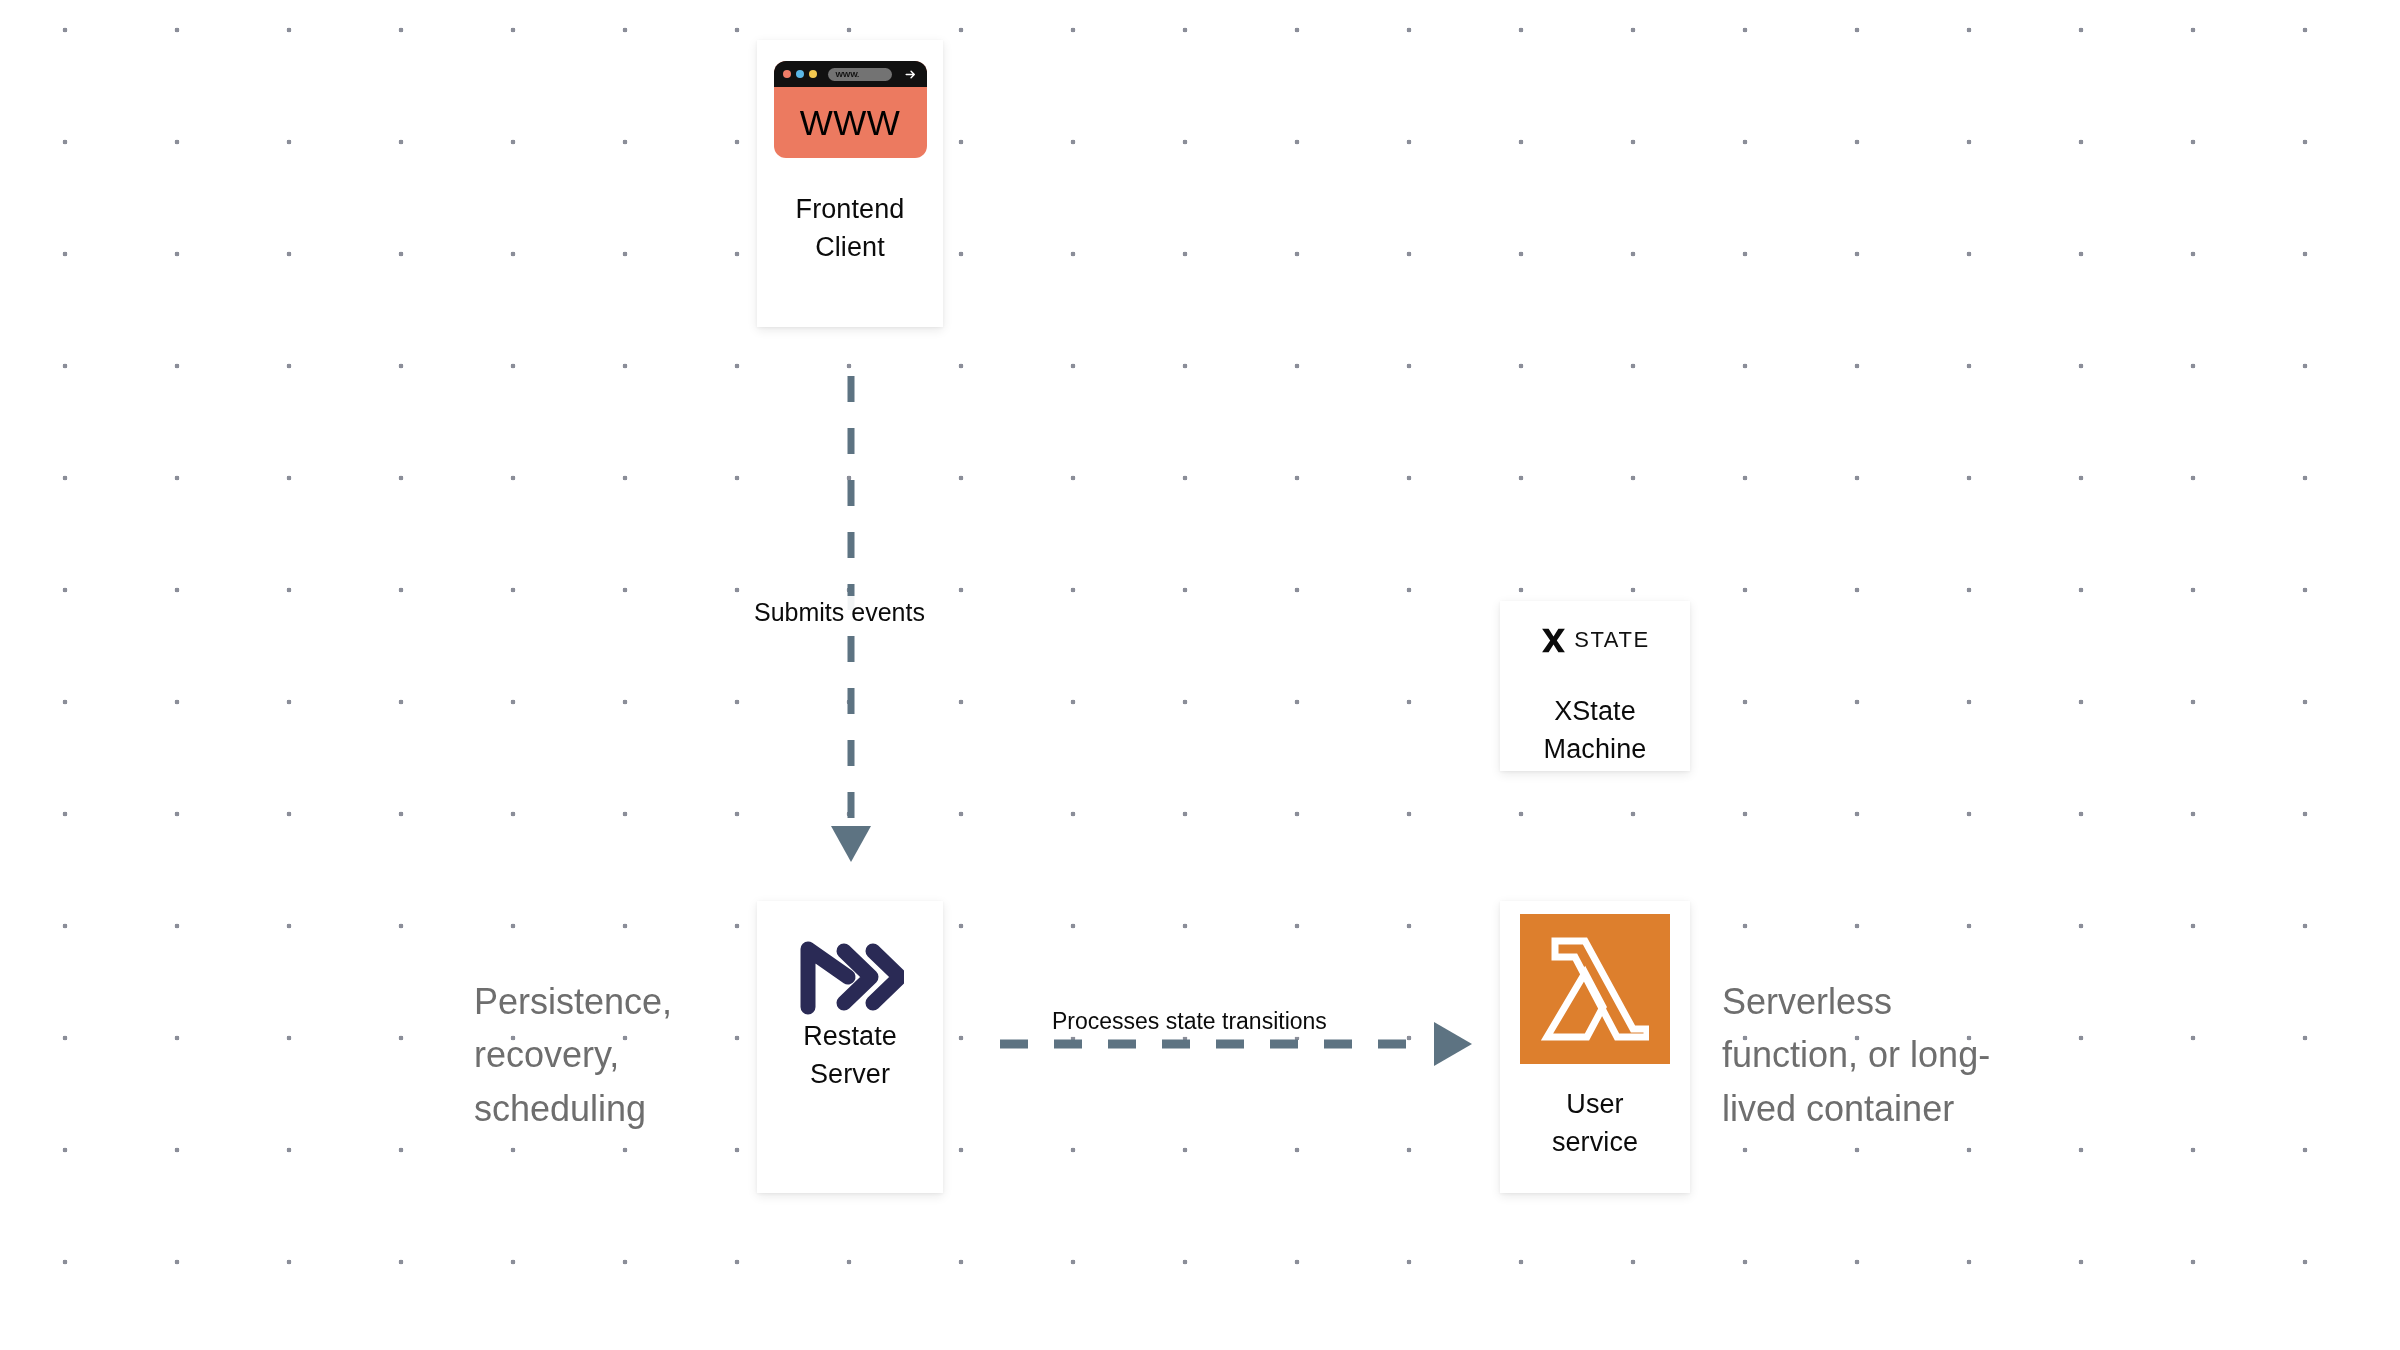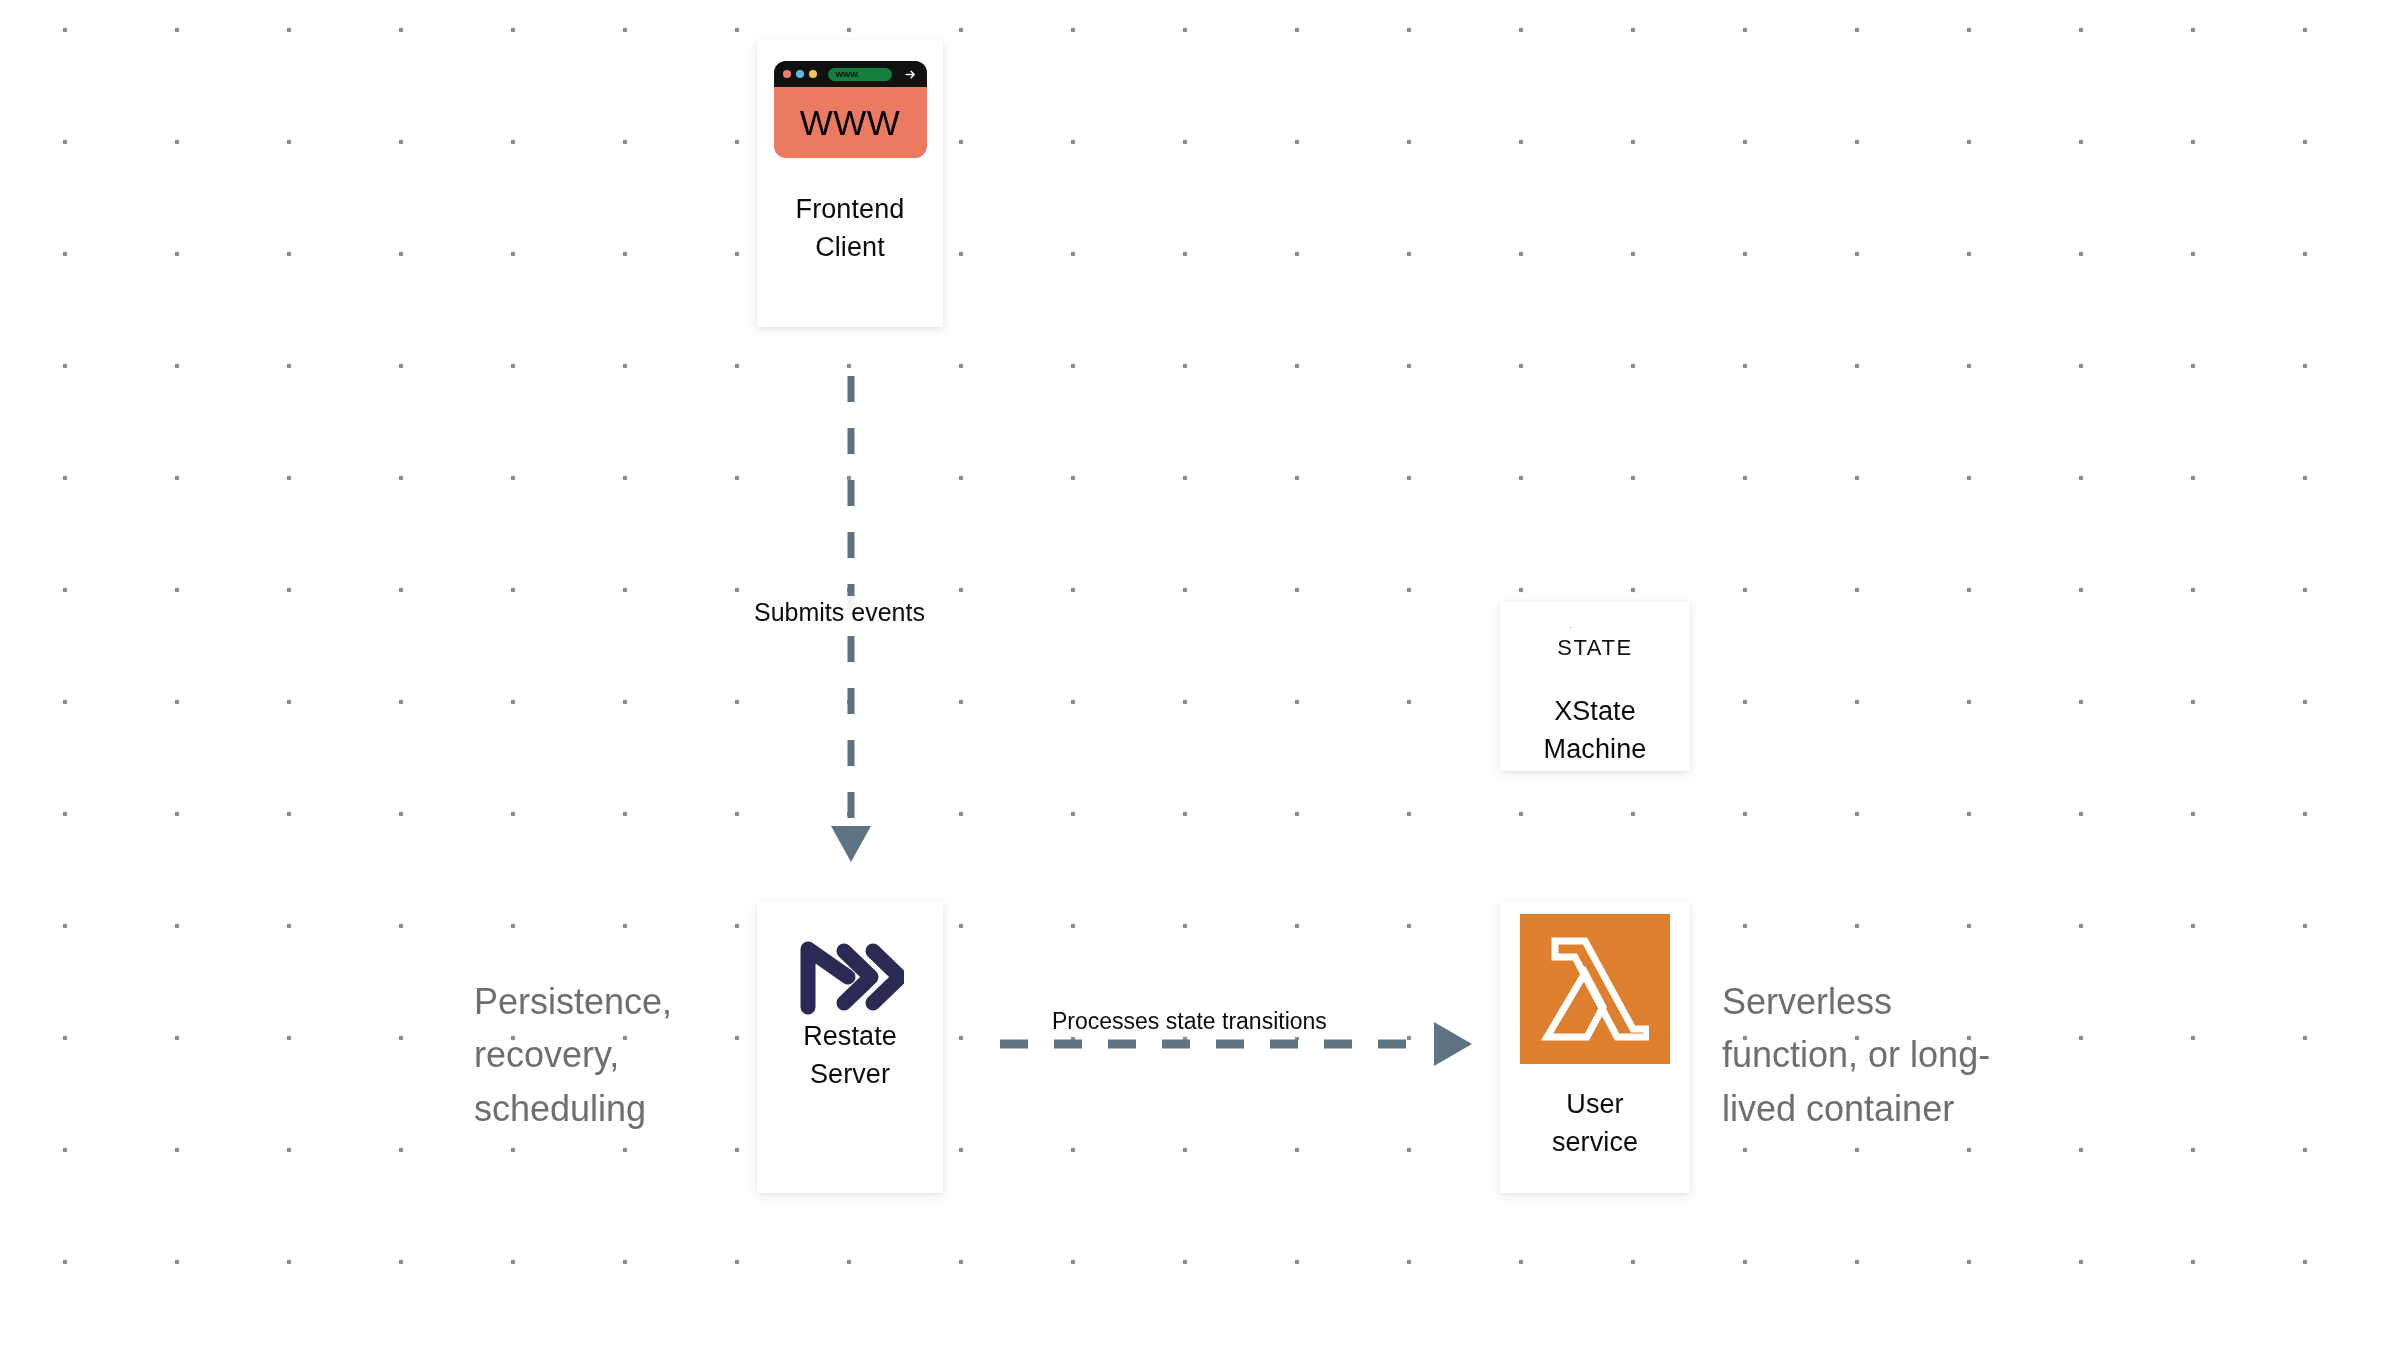--- a/index.html
+++ b/index.html
@@ -68,21 +68,21 @@
     box-sizing: border-box;
     gap: 5px;
   }
   .chrome-dot { width: 8px; height: 8px; border-radius: 50%; flex: 0 0 auto; }
   .chrome-dot.red { background: #ef7d68; }
   .chrome-dot.blue { background: #5bb8e8; }
   .chrome-dot.yellow { background: #f3c84f; }
   .chrome-url {
     flex: 1 1 auto;
     height: 13px;
-    background: #15803d;
+    background: #737373;
     border-radius: 7px;
     margin-left: 6px;
     margin-right: 7px;
     display: flex;
     align-items: center;
     padding-left: 8px;
     box-sizing: border-box;
   }
   .chrome-url span {
     font-size: 8px;
@@ -112,21 +112,20 @@
     width: 190px;
     height: 170px;
     padding-top: 26px;
   }
   .xstate-logo {
     display: flex;
     align-items: flex-start;
     justify-content: center;
     gap: 7px;
     height: 34px;
-    flex-direction: column;
   }
   .xstate-x { width: 27px; height: 27px; display: block; }
   .xstate-word {
     font-size: 22px;
     color: #111111;
     letter-spacing: 1.6px;
   }
   #card-xstate .node-label { margin-top: 31px; }
 
   

